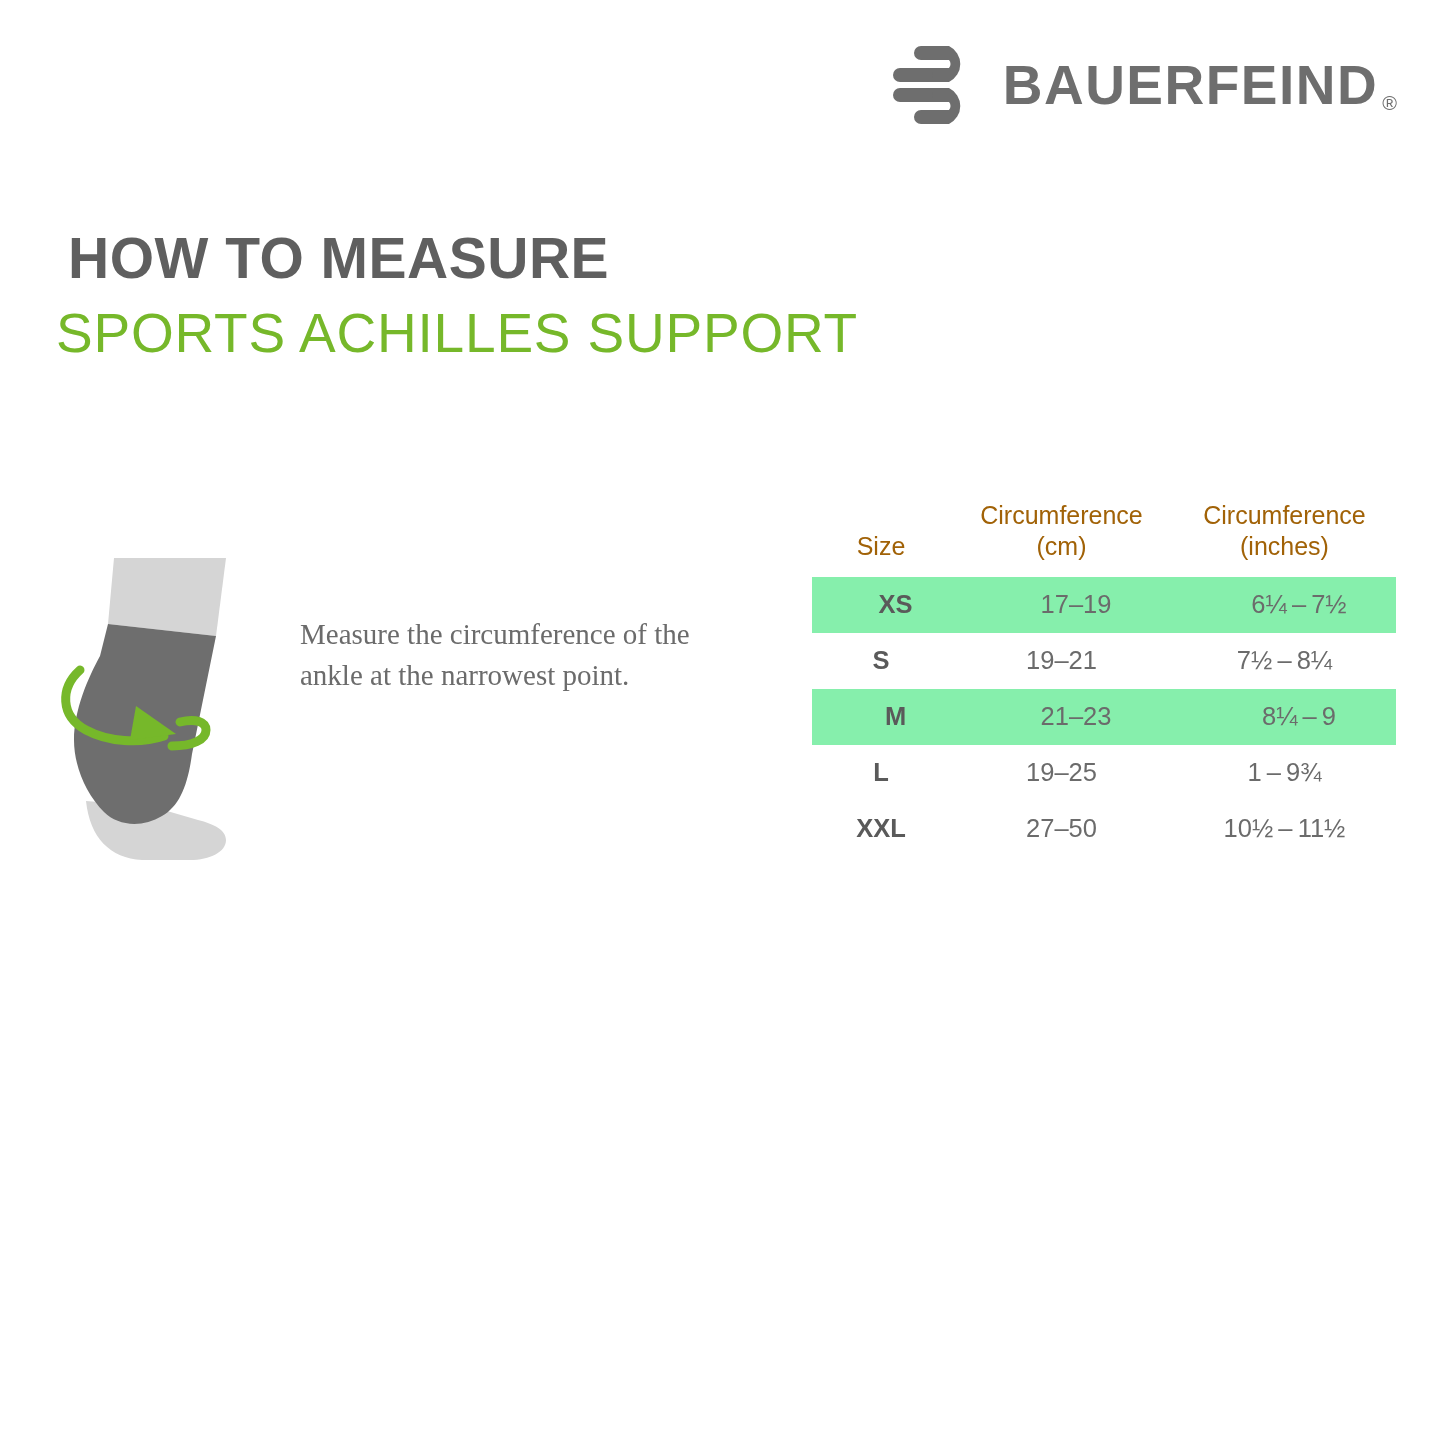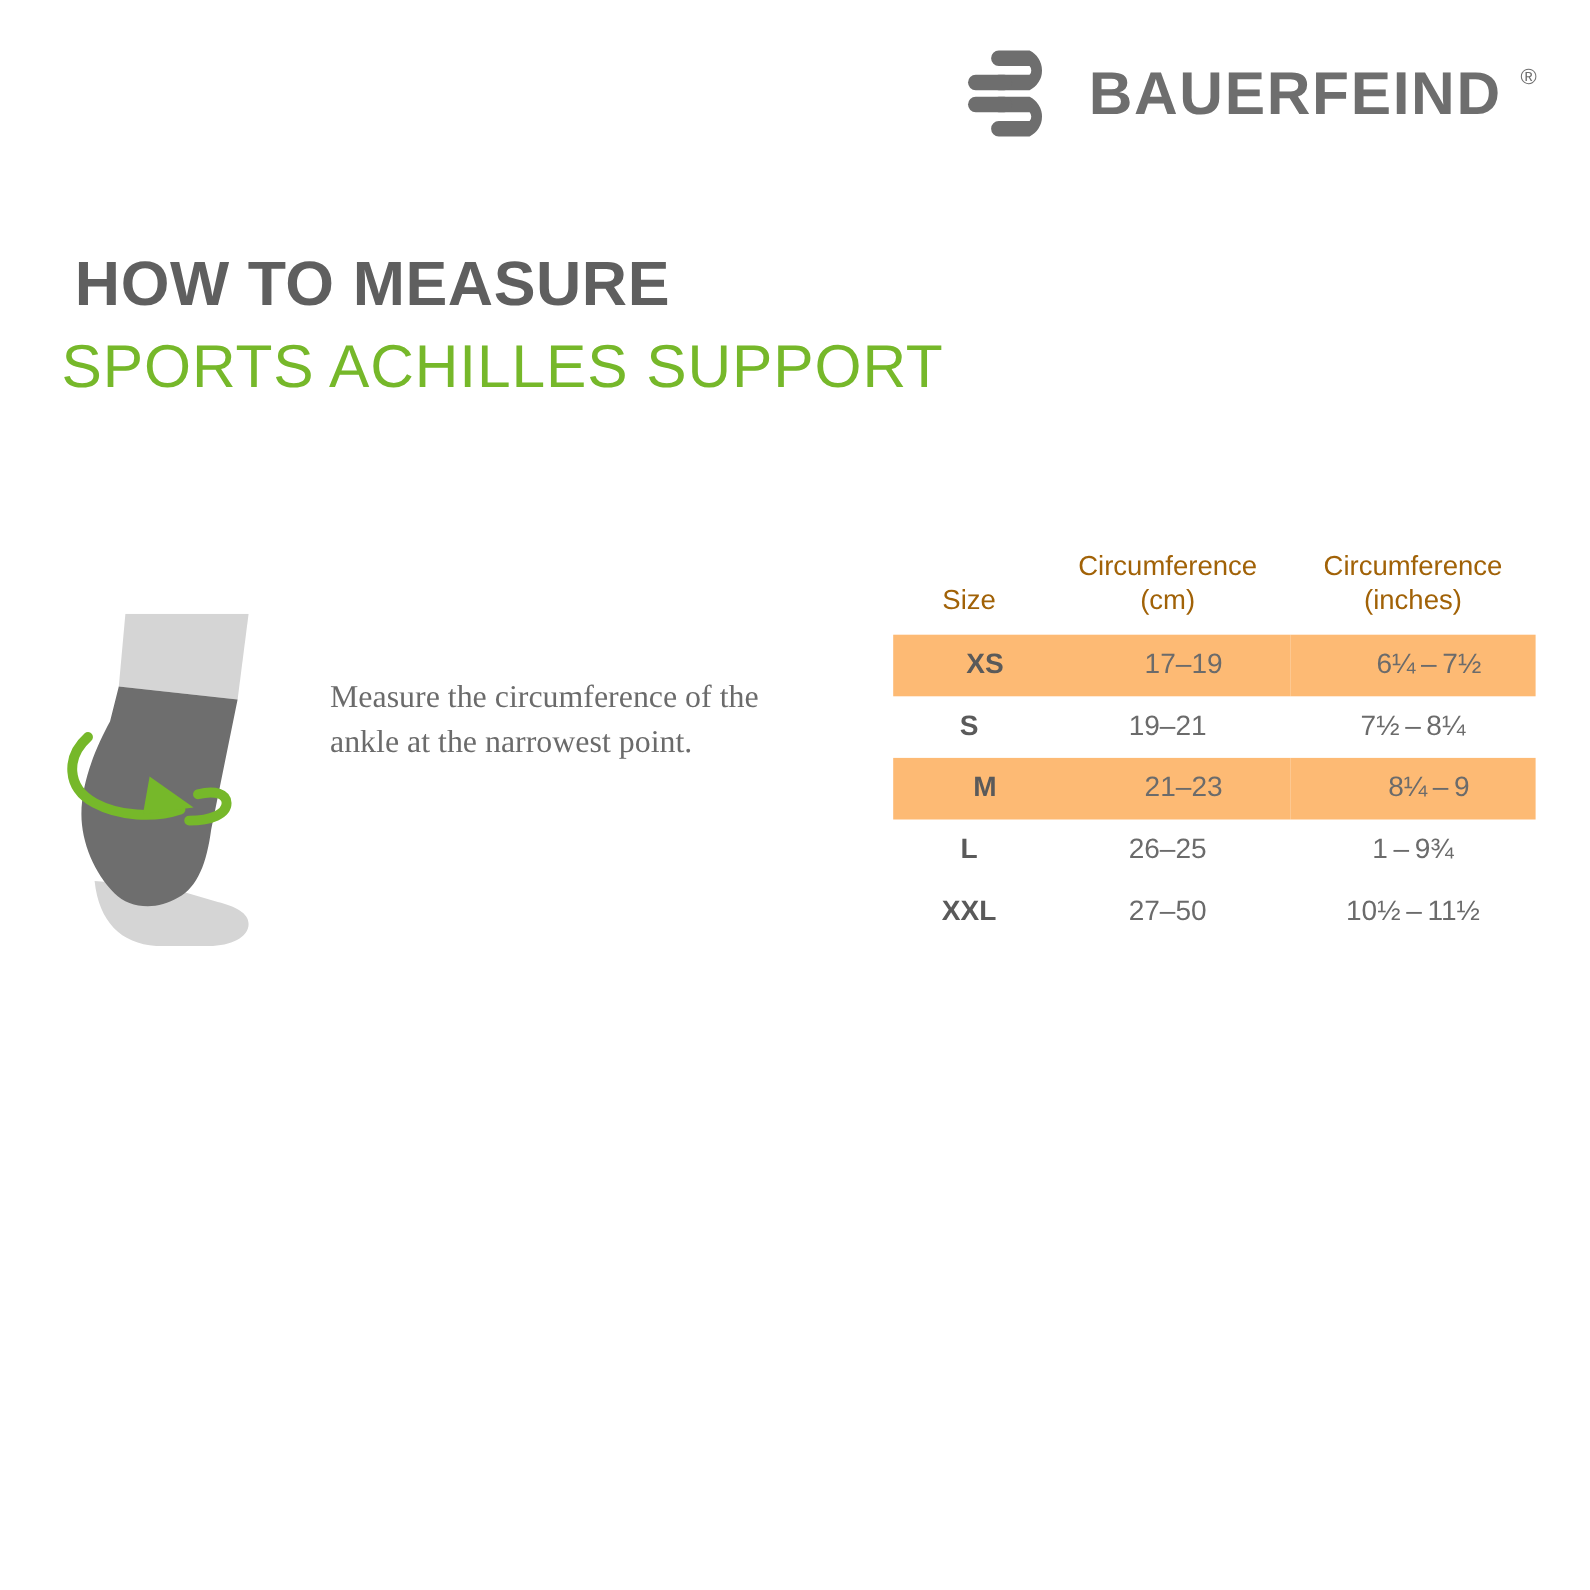--- a/index.html
+++ b/index.html
@@ -20,23 +20,22 @@
     position: absolute;
     top: 42px;
     right: 48px;
     display: flex;
     align-items: center;
     gap: 18px;
   }
   .brand-mark { display: block; }
   .brand-wordmark {
     display: flex;
-    align-items: flex-start;
+    align-items: flex-end;
     color: #6e6e6e;
-    gap: 13px;
   }
   .brand-wordmark-text {
     font-size: 55px;
     font-weight: bold;
     letter-spacing: 1.5px;
     line-height: 1;
     color: #6e6e6e;
   }
   .brand-reg {
     font-size: 20px;
@@ -117,21 +116,21 @@
     color: #6b6b6b;
     text-align: center;
     vertical-align: middle;
     line-height: 1;
   }
   .size-table td.cell-size {
     font-weight: bold;
     color: #5a5a5a;
   }
   .size-table tbody tr.shaded td {
-    background: #fdba74;
+    background: #86efac;
     padding-left: 30px;
   }
 </style>
 </head>
 <body>
 
 <div class="brand">
   <svg class="brand-mark" width="94" height="86" viewBox="0 0 94 86" aria-hidden="true">
     <g fill="#6e6e6e">
 
@@ -208,21 +207,21 @@
         <td>19–21</td>
         <td>7½ – 8¼</td>
       </tr>
       <tr class="shaded">
         <td class="cell-size">M</td>
         <td>21–23</td>
         <td>8¼ – 9</td>
       </tr>
       <tr>
         <td class="cell-size">L</td>
-        <td>26–25</td>
+        <td>19–25</td>
         <td>1 – 9¾</td>
       </tr>
       <tr>
         <td class="cell-size">XXL</td>
         <td>27–50</td>
         <td>10½ – 11½</td>
       </tr>
     </tbody>
 </table>
 

